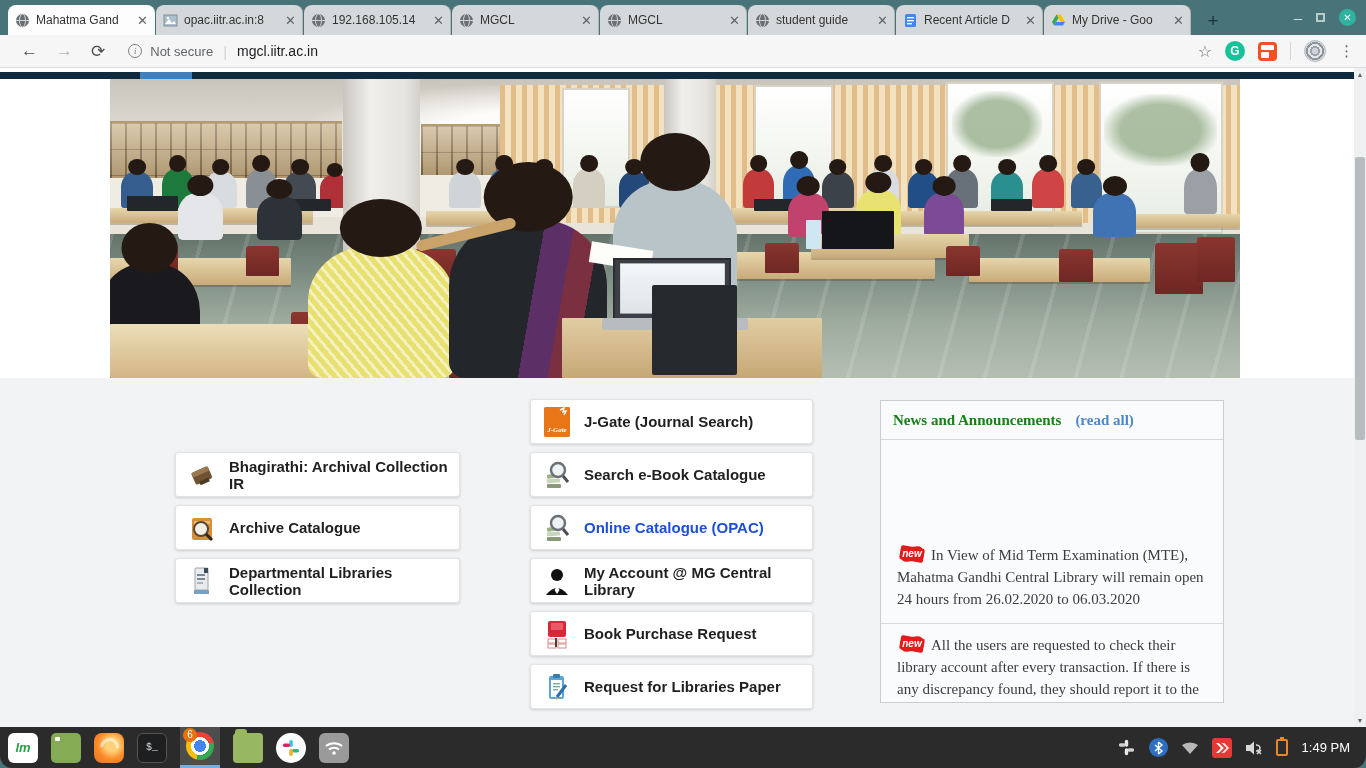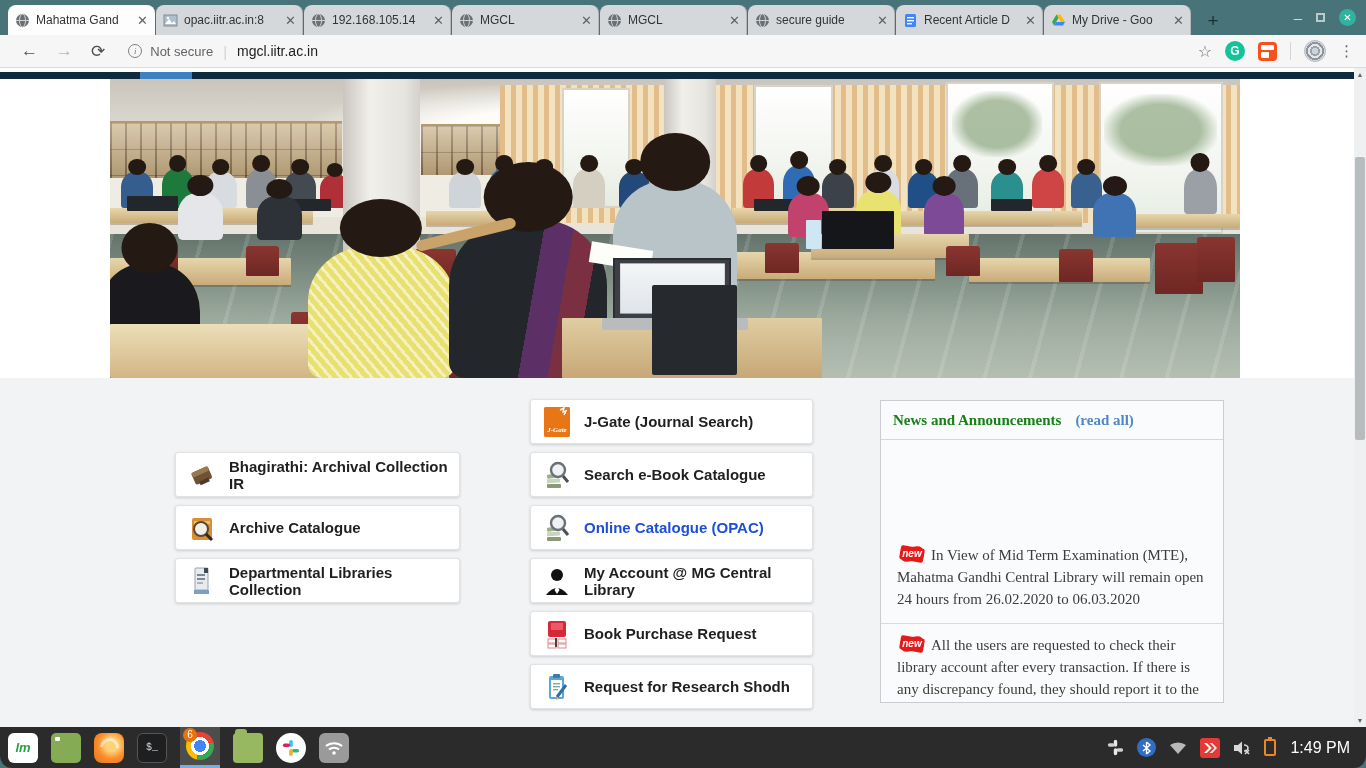--- a/index.html
+++ b/index.html
@@ -106,21 +106,21 @@
   .tk-files { background:#97b860; border-radius:4px 4px 4px 4px; }
   .tk-files::before { content:""; position:absolute; top:-4px; left:2px; width:12px; height:6px; background:#97b860; border-radius:3px 3px 0 0; }
   .tk-slack { background:#fff; border-radius:50%; }
   .tk-net { background:#9a9a9a; border-radius:6px; }
   .tray { margin-left:auto; display:flex; align-items:center; gap:12px; }
   .tri { width:20px; height:20px; position:relative; display:flex; align-items:center; justify-content:center; }
   .tri-bt { width:19px; height:19px; background:#2e6fc4; border-radius:50%; }
   .tri-ad { width:20px; height:20px; background:#e53935; border-radius:3px; }
   .tk-batt { width:12px; height:17px; border:2px solid #e8882a; border-radius:2px; position:relative; }
   .tk-batt::before { content:""; position:absolute; top:-4px; left:2px; width:4px; height:2px; background:#e8882a; }
-  .clock { color:#fff; font-size:16px; margin:0 8px 0 2px; white-space:nowrap; }
+  .clock { color:#fff; font-size:13px; margin:0 8px 0 2px; white-space:nowrap; }
 
   svg { display:block; }
 </style>
 </head>
 <body>
 
 <div id="screen">
 
   <div class="tabbar">
 
@@ -185,21 +185,21 @@
     </div>
 
     <div class="tab">
       <span class="tico">
           <svg width="15" height="15" viewBox="0 0 15 15">
             <circle cx="7.5" cy="7.5" r="6.5" fill="#6a6f73"></circle>
             <ellipse cx="7.5" cy="7.5" rx="3" ry="6.5" fill="none" stroke="#cfd2d4" stroke-width="1"></ellipse>
             <line x1="1" y1="7.5" x2="14" y2="7.5" stroke="#cfd2d4" stroke-width="1"></line>
           </svg>
         </span>
-      <span class="tabtitle">secure guide</span>
+      <span class="tabtitle">student guide</span>
       <span class="tabclose">✕</span>
     </div>
 
     <div class="tab">
       <span class="tico">
           <svg width="15" height="15" viewBox="0 0 15 15">
             <rect x="2" y="1" width="11" height="13" rx="1.5" fill="#4285f4"></rect>
             <rect x="4" y="4" width="7" height="1.4" fill="#fff"></rect>
             <rect x="4" y="7" width="7" height="1.4" fill="#fff"></rect>
             <rect x="4" y="10" width="5" height="1.4" fill="#fff"></rect>
@@ -445,21 +445,21 @@
               <rect x="5" y="4" width="15" height="23" rx="2" fill="#5aa7d4"></rect>
               <rect x="9" y="2" width="7" height="4" rx="1" fill="#3a7ca8"></rect>
               <rect x="7" y="8" width="11" height="17" fill="#fff"></rect>
               <rect x="9" y="11" width="7" height="1.4" fill="#7aa"></rect>
               <rect x="9" y="14" width="7" height="1.4" fill="#7aa"></rect>
               <rect x="9" y="17" width="5" height="1.4" fill="#7aa"></rect>
               <line x1="13" y1="25" x2="22" y2="13" stroke="#2b6fae" stroke-width="3"></line>
               <polygon points="13,25 12,28 15,27" fill="#e8b84a"></polygon>
             </svg>
           </span>
-        <span class="lbl">Request for Research Shodh</span>
+        <span class="lbl">Request for Libraries Paper</span>
       </div>
 
       <div class="news">
         <div class="newshead">
           <span class="newstitle">News and Announcements</span>
           <span class="readall">(read all)</span>
         </div>
         <div class="newsbody">
           <div class="nspacer"></div>
           <div class="nitem"><span class="nbadge"><i></i><i></i><span>new</span></span><span>In View of Mid Term Examination (MTE), Mahatma Gandhi Central Library will remain open 24 hours from 26.02.2020 to 06.03.2020</span></div>

